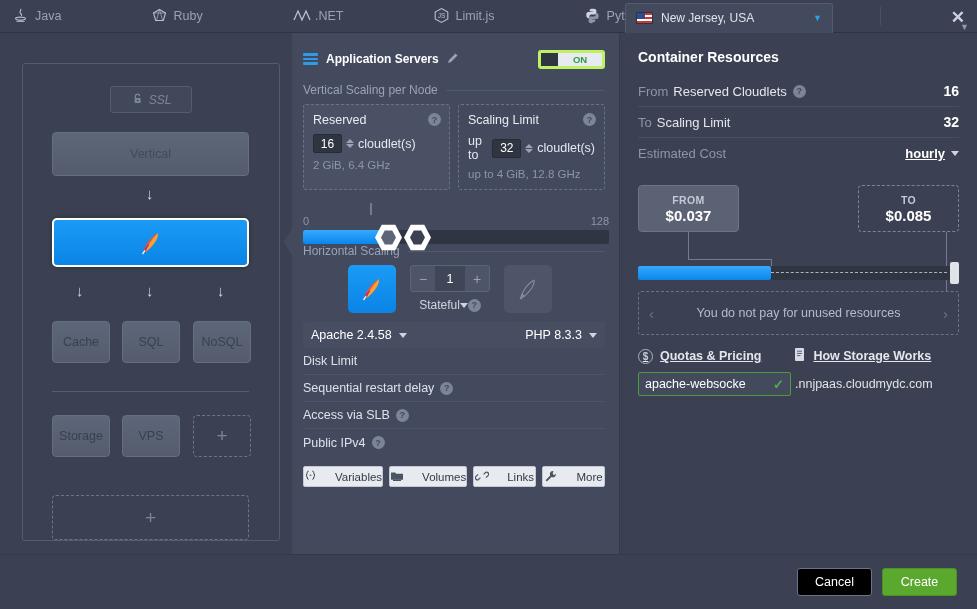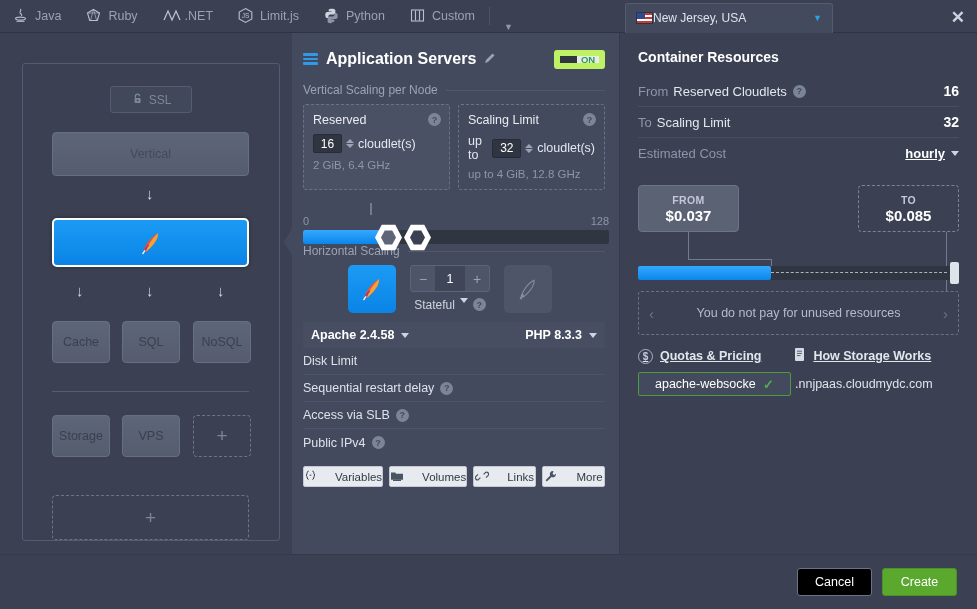--- a/index.html
+++ b/index.html
@@ -11,21 +11,21 @@
     color: #dfe3ea;
     overflow: hidden;
     position: relative;
   }
 
   
   .tabbar {
     position: absolute; left: 0; top: 0; width: 977px; height: 33px;
     background: #3b4152;
     border-bottom: 1px solid #2f3442;
-    display: flex; align-items: flex-end;
+    display: flex; align-items: flex-end; justify-content: space-between;
   }
   .tab {
     height: 33px; display: flex; align-items: center; gap: 6px;
     padding: 0 11px; color: #9aa2b4; font-size: 12.5px;
     border: 1px solid transparent; cursor: pointer;
   }
   .tab.active {
     background: #434a5d; color: #ffffff;
     border: 1px solid #535b70; border-bottom-color: #434a5d;
     border-radius: 3px 3px 0 0;
@@ -41,21 +41,21 @@
     background: #3b4152;
   }
   .topo-box {
     position: absolute; left: 22px; top: 30px; width: 258px; height: 478px;
     border: 1px solid #555c70; border-radius: 3px;
   }
   .ssl-tab {
     position: absolute; left: 110px; top: 53px; width: 82px; height: 27px;
     background: #414859; border: 1px solid #555c70; border-radius: 3px;
     display: flex; align-items: center; justify-content: center; gap: 5px;
-    color: #7e8699; font-size: 12px; z-index: 3; cursor: pointer;
+    color: #7e8699; font-size: 12px; z-index: 3; cursor: pointer; font-style: italic;
   }
   .node {
     position: absolute; background: linear-gradient(#5d6578, #545c6e);
     border: 1px solid #666e82; border-radius: 4px;
     display: flex; align-items: center; justify-content: center;
     color: #39404f; font-size: 12.5px; cursor: pointer;
   }
   .node.balancing { left: 52px; top: 99px; width: 197px; height: 44px;
                     color: #434a5b; }
   .node.app {
@@ -89,26 +89,26 @@
 
   
   .center {
     position: absolute; left: 292px; top: 33px; width: 328px; height: 521px;
     background: #434a5d; border-right: 1px solid #343a49;
     padding: 14px 14px 0 11px;
   }
   .panel-title-row { display: flex; align-items: center; gap: 8px; height: 24px; }
   .hamburger { width: 15px; display: flex; flex-direction: column; gap: 2px; cursor: pointer; }
   .hamburger i { display: block; height: 2.5px; background: #2f9ae8; border-radius: 1px; }
-  .panel-title { font-size: 16px; font-weight: bold; color: #ffffff; }
+  .panel-title { font-size: 12px; font-weight: bold; color: #ffffff; }
   .pencil { color: #9aa2b4; font-size: 12px; cursor: pointer; }
   .toggle {
-    width: 51px; height: 19px; border-radius: 3px; display: flex;
+    width: 67px; height: 19px; border-radius: 3px; display: flex;
     align-items: flex-end; font-size: 9.5px; font-weight: bold;
-    cursor: pointer; overflow: hidden; border: 6px solid #bef264;
+    cursor: pointer; overflow: hidden; border: 3px solid #bef264;
   }
   .toggle.on { background: #2f3541; }
   .toggle.on .knob { width: 17px; height: 100%; background: #2f3541; }
   .toggle.on .lbl { flex: 1; height: 100%; background: #e7eaef; color: #2e9c45;
                     display: flex; align-items: center; justify-content: center; }
   .toggle.off { background: #2f3541; }
   .toggle.off .lbl { flex: 1; height: 100%; background: #e7eaef; color: #3d4454;
                      display: flex; align-items: center; justify-content: center; }
   .toggle.off .knob { width: 17px; height: 100%; background: #2f3541; }
   .toggle-wrap { margin-left: auto; }
@@ -178,30 +178,30 @@
   .stack-ico.ghost { background: #4e5568; }
   .stepper {
     display: flex; align-items: center; background: #4e5568;
     border: 1px solid #5c6478; border-radius: 3px; height: 27px; overflow: hidden;
   }
   .stepper .btn { width: 24px; height: 100%; display: flex; align-items: center;
                   justify-content: center; color: #9aa2b4; font-size: 14px; cursor: pointer; }
   .stepper .val { width: 30px; height: 100%; background: #3f4658; color: #ffffff;
                   display: flex; align-items: center; justify-content: center;
                   font-size: 12.5px; cursor: text; }
-  .stateful-row { display: flex; justify-content: center;
-                  gap: 5px; margin-top: 6px; color: #cfd4de; font-size: 12px; }
+  .stateful-row { display: flex; align-items: center; justify-content: center;
+                  margin-top: 6px; color: #cfd4de; font-size: 12px; }
   .caret { width: 0; height: 0; border-left: 4px solid transparent;
            border-right: 4px solid transparent; border-top: 5px solid #cfd4de; }
 
   .ver-bar { display: flex; align-items: center; justify-content: space-between;
              margin-top: 9px; padding: 6px 8px; background: #474e62;
              border-radius: 2px; }
   .ver { display: flex; align-items: center; gap: 7px; font-size: 12.5px;
-         font-weight: bold; color: #ffffff; cursor: pointer; }
+         font-weight: normal; color: #ffffff; cursor: pointer; }
 
   .opt-row { display: flex; align-items: center; height: 27px;
              border-bottom: 1px solid #4d5467; font-size: 12.5px; color: #dde1e9; }
   .opt-row .label { display: flex; align-items: center; gap: 6px; }
   .opt-row .right { margin-left: auto; display: flex; align-items: center; gap: 4px; }
   .unitbox {
     background: #2f3541; border: 1px solid #262b35; border-radius: 2px;
     height: 20px; display: flex; align-items: center; gap: 4px;
     padding: 0 6px; color: #ffffff; font-size: 12px; cursor: text;
   }
@@ -216,21 +216,21 @@
   }
 
   
   .right {
     position: absolute; left: 620px; top: 33px; width: 357px; height: 521px;
     background: #3b4152; padding: 16px 18px 0 18px;
   }
   .region-tab {
     position: absolute; left: 625px; top: 3px; width: 208px; height: 30px;
     background: #434a5d; border: 1px solid #555c70; border-bottom-color: #434a5d;
-    border-radius: 3px 3px 0 0; display: flex; align-items: center; gap: 0;
+    border-radius: 3px 3px 0 0; display: flex; align-items: center; gap: 8px;
     padding: 0 10px; z-index: 5; cursor: pointer;
   }
   .flag { width: 17px; height: 12px; position: relative;
           background: #ffffff; overflow: hidden; border: 1px solid #2f3442; }
   .flag .stripes { position: absolute; inset: 0;
     background: repeating-linear-gradient(#c9392f 0 2px, #ffffff 2px 4px); }
   .flag .canton { position: absolute; left: 0; top: 0; width: 8px; height: 6px;
                   background: #2f4b8f; }
   .close-x { position: absolute; right: 12px; top: 7px; color: #cdd2dc;
              font-size: 17px; font-weight: bold; cursor: pointer; }
@@ -278,21 +278,21 @@
            cursor: pointer; }
   .circ-s { width: 15px; height: 15px; border-radius: 50%; border: 1px solid #aab1bf;
             display: flex; align-items: center; justify-content: center;
             font-size: 10px; color: #c6ccd8; }
 
   .env-label { margin-top: 19px; font-size: 13px; color: #e2e6ed; }
   .env-row { display: flex; align-items: center; margin-top: 7px; }
   .env-input {
     width: 153px; height: 24px; background: #434a5d; border: 1px solid #4e9b3d;
     border-radius: 2px; display: flex; align-items: center;
-    padding: 0 16px; color: #ffffff; font-size: 12.5px; cursor: text; text-align: center;
+    padding: 0 6px; color: #ffffff; font-size: 12.5px; cursor: text; text-align: center;
   }
   .env-check { margin-left: auto; color: #4caf50; font-size: 13px; font-weight: bold; }
   .env-suffix { margin-left: 4px; font-size: 12.5px; color: #dfe3ea; }
 
   
   .footer {
     position: absolute; left: 0; bottom: 0; width: 977px; height: 55px;
     background: #3b4152; border-top: 1px solid #343a49;
     display: flex; align-items: center; justify-content: flex-end;
     gap: 10px; padding-right: 20px;

